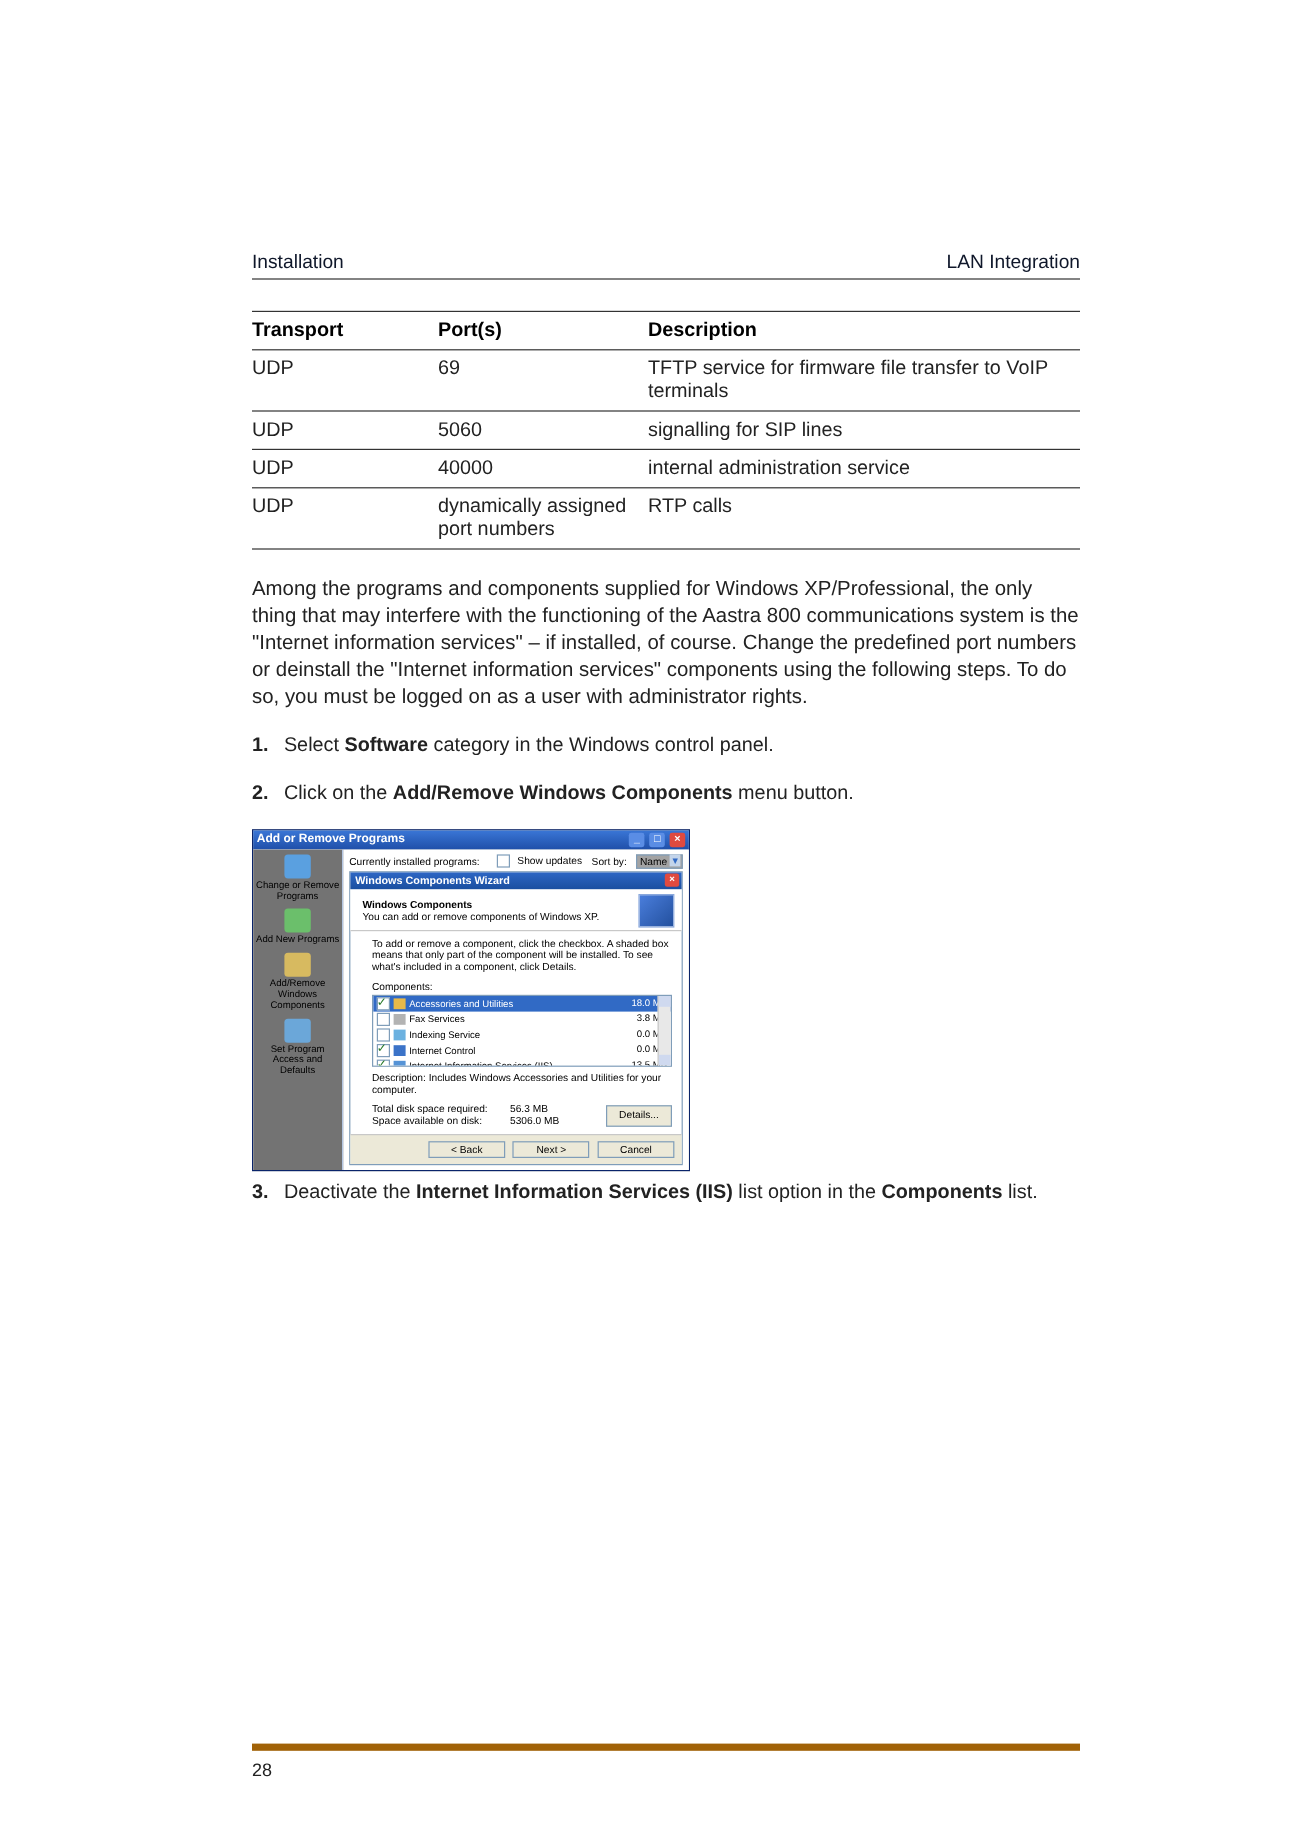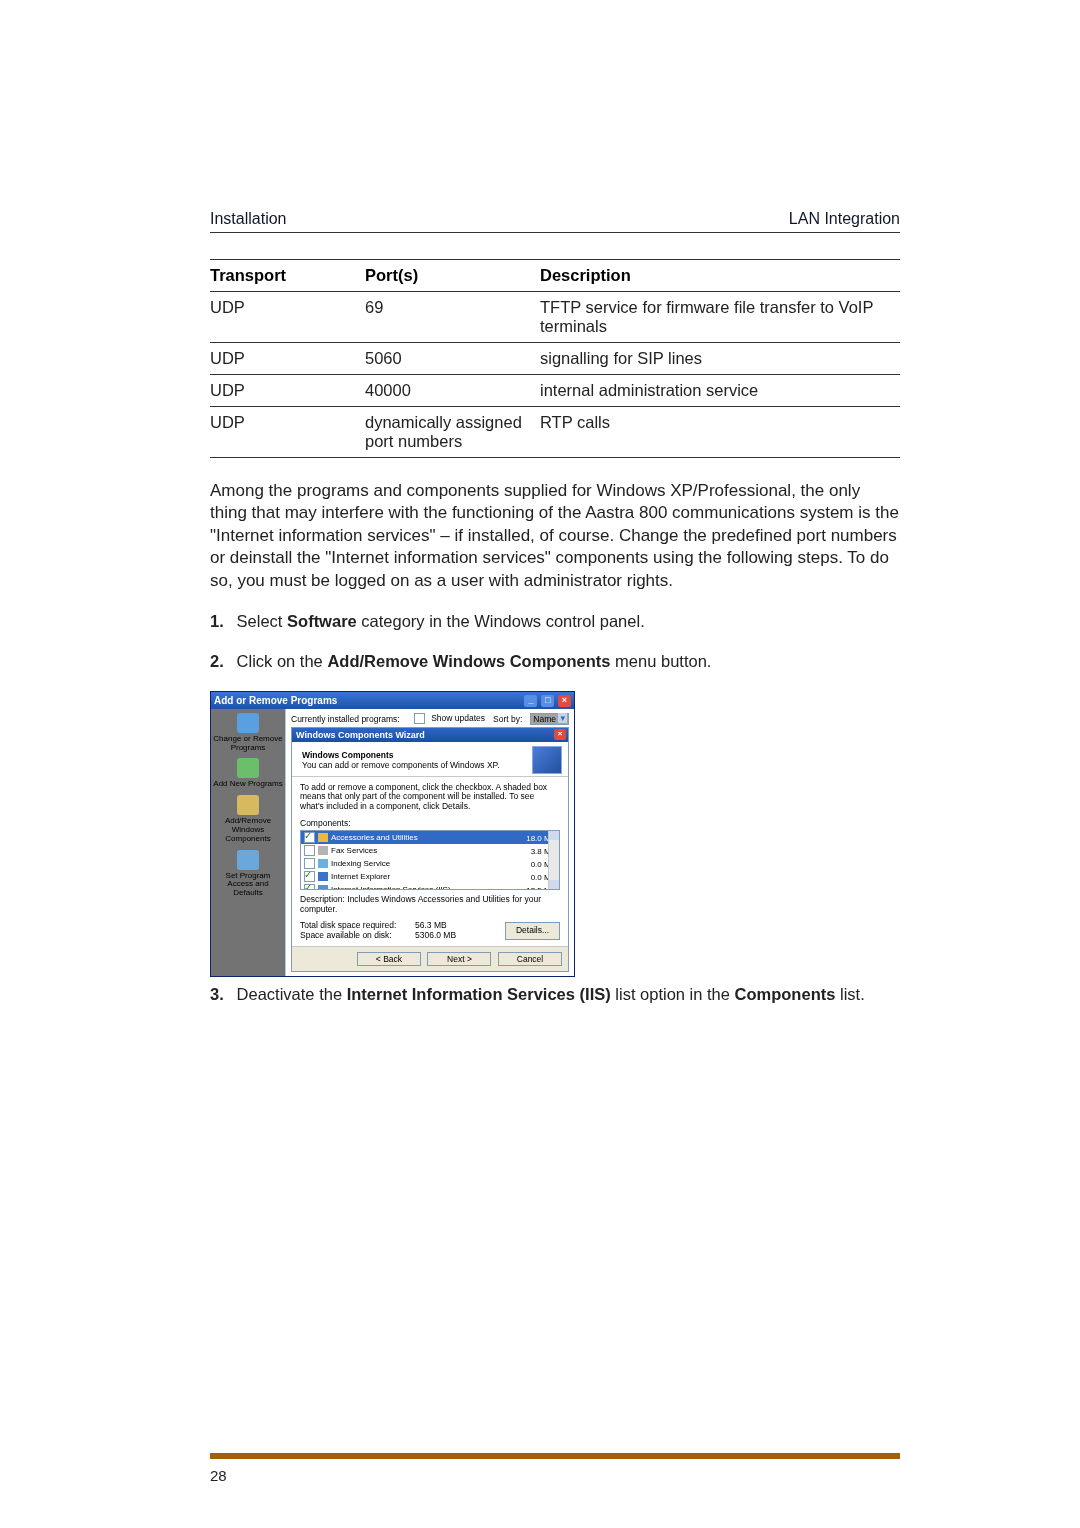--- a/index.html
+++ b/index.html
@@ -209,32 +209,32 @@
     border-bottom: 1px solid #c8c8c8;
     background: #fff;
   }
   .wiz-banner .txt { font-size: 8.5px; }
   .wiz-banner .txt b { font-weight:700; }
   .wiz-banner .bicon {
     width: 28px; height: 26px;
     background: linear-gradient(135deg,#4a7edc,#23509e);
     border: 1px solid #8aa8dc;
   }
-  .wiz-content { padding: 6px 8px; font-size: 8.5px; }
+  .wiz-content { padding: 6px 8px; font-size: 8.5px; margin-left: 10px; }
   .wiz-instr { line-height: 1.15; margin-bottom: 6px; }
   .wiz-list {
     border: 1px solid #7f9db9;
     height: 58px;
     overflow: hidden;
     position: relative;
   }
   .wiz-list .row {
     display: flex;
     justify-content: space-between;
-    align-items: flex-end;
+    align-items: flex-start;
     padding: 1px 3px;
     font-size: 8px;
   }
   .wiz-list .row.sel { background:#316ac5; color:#fff; }
   .cb {
     display:inline-block;
     width: 9px; height: 9px;
     border:1px solid #7f9db9;
     margin-right: 3px;
     background:#fff;
@@ -428,21 +428,21 @@
                       <span class="cb"></span>
                       <span class="mini-icon" style="background:#6bb1e0"></span>
                       <span>Indexing Service</span>
                     </span>
                   <span>0.0 MB</span>
                 </div>
                 <div class="row">
                   <span class="rowlbl">
                       <span class="cb checked"></span>
                       <span class="mini-icon" style="background:#3b73c8"></span>
-                      <span>Internet Explorer</span>
+                      <span>Internet Control</span>
                     </span>
                   <span>0.0 MB</span>
                 </div>
                 <div class="row">
                   <span class="rowlbl">
                       <span class="cb checked"></span>
                       <span class="mini-icon" style="background:#5593d6"></span>
                       <span>Internet Information Services (IIS)</span>
                     </span>
                   <span>13.5 MB</span>

